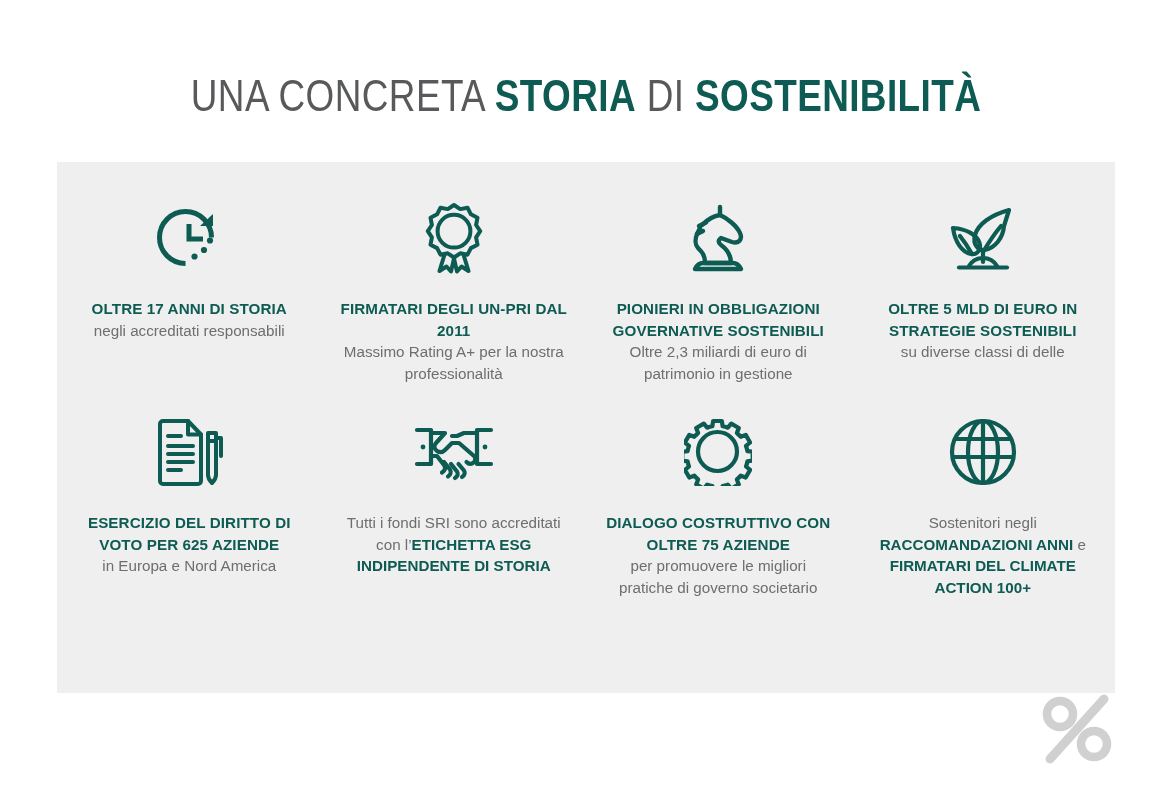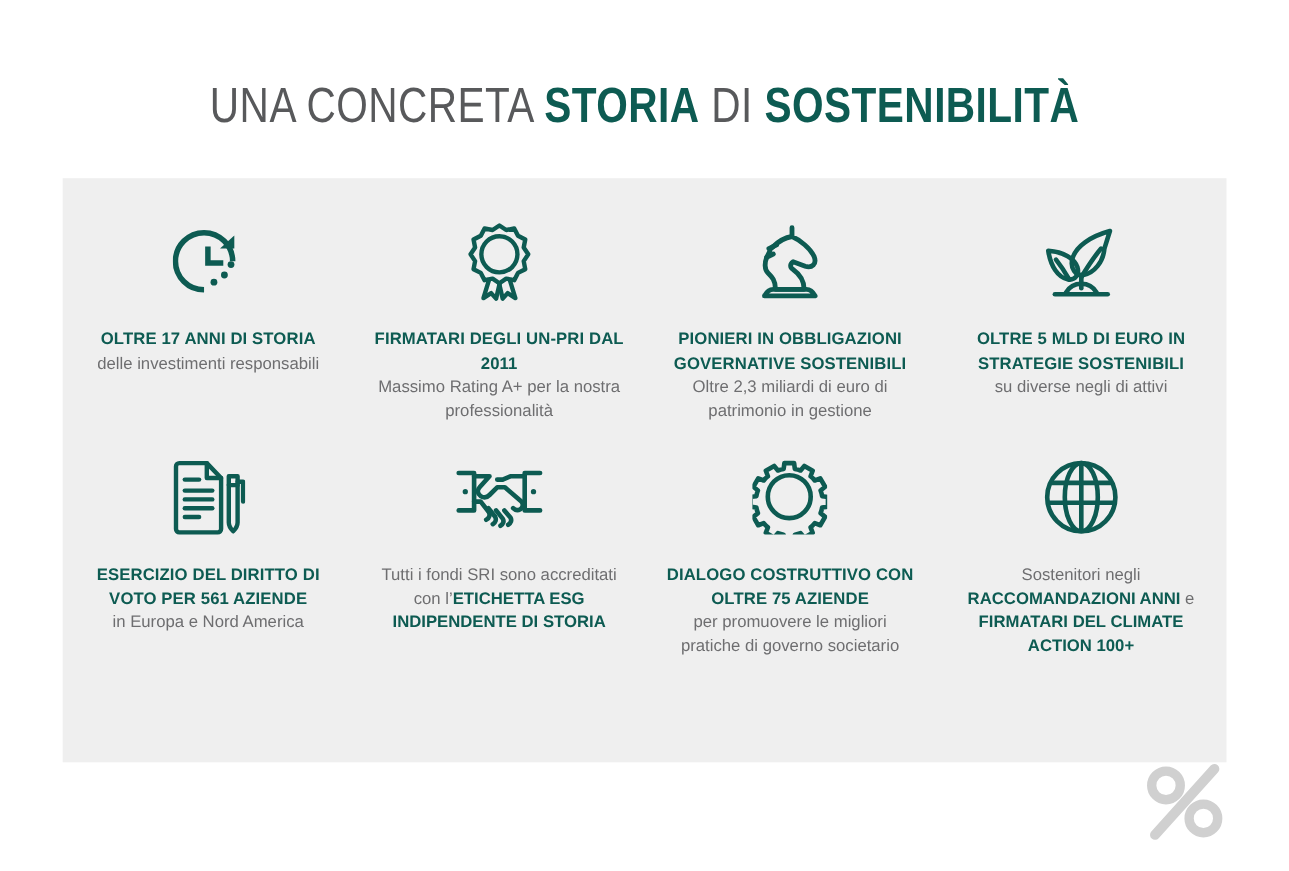--- a/index.html
+++ b/index.html
@@ -134,21 +134,21 @@
           <path d="M28.5 57.5 A26 26 0 1 1 54.5 31.5" stroke-linecap="butt"></path>
           <path d="M43 20 L56 20 L56 8 Z" fill="#0d5b52" stroke="none"></path>
           <path d="M32 18 V33 H46" stroke-linecap="butt" stroke-linejoin="miter"></path>
           <circle cx="37.5" cy="50.5" r="3.1" fill="#0d5b52" stroke="none"></circle>
           <circle cx="47" cy="44" r="3.1" fill="#0d5b52" stroke="none"></circle>
           <circle cx="53" cy="34.5" r="3.1" fill="#0d5b52" stroke="none"></circle>
         </svg>
       </div>
       <div class="card-text">
         <span class="headline">OLTRE 17 ANNI DI STORIA</span>
-        <span class="subline">delle investimenti responsabili</span>
+        <span class="subline">negli accreditati responsabili</span>
       </div>
     </div>
 
     <div class="card">
       <div class="icon-wrap">
         <svg width="62" height="72" viewBox="0 0 62 72" fill="none" stroke="#0d5b52" stroke-width="4" stroke-linejoin="round">
           <path d="M31 3 l6.2 4.1 7.3-1.4 3.4 6.6 6.6 3.4-1.4 7.3 4.1 6.2-4.1 6.2 1.4 7.3-6.6 3.4-3.4 6.6-7.3-1.4L31 55.5l-6.2-4.2-7.3 1.4-3.4-6.6-6.6-3.4 1.4-7.3L4.8 29.2l4.1-6.2-1.4-7.3 6.6-3.4 3.4-6.6 7.3 1.4z"></path>
           <circle cx="31" cy="29.2" r="16.4"></circle>
           <path d="M22 51 L16.5 69 L23.5 64.5 L28 69.5 L31.5 54.5"></path>
           <path d="M40 51 L45.5 69 L38.5 64.5 L34 69.5 L30.5 54.5"></path>
@@ -183,41 +183,41 @@
           <path d="M36 48 C42 38 48 29 54 22"></path>
           <path d="M6 24 C20 25 30 31 32.5 39 C34.5 46 30 51 24 50 C15 48.5 8 38 6 24 Z"></path>
           <path d="M25 50 C21 43 17 37 13 32"></path>
           <path d="M36 46 L36 58"></path>
           <path d="M22 62 C25 57 30 54 36 54 C42 54 47 57 50 62"></path>
           <path d="M12 63.5 L60 63.5"></path>
         </svg>
       </div>
       <div class="card-text">
         <span class="headline">OLTRE 5 MLD DI EURO IN STRATEGIE SOSTENIBILI</span>
-        <span class="subline">su diverse negli di attivi</span>
+        <span class="subline">su diverse classi di delle</span>
       </div>
     </div>
 
     <div class="card card-row2">
       <div class="icon-wrap">
         <svg width="68" height="70" viewBox="0 0 68 70" fill="none" stroke="#0d5b52" stroke-width="4" stroke-linejoin="round" stroke-linecap="round">
           <path d="M5 7 C5 5.3 6.3 4 8 4 L33 4 L46 17.5 L46 64 C46 65.7 44.7 67 43 67 L8 67 C6.3 67 5 65.7 5 64 Z"></path>
           <path d="M33 4 L33 17.5 L46 17.5"></path>
           <path d="M13 19 L26 19"></path>
           <path d="M13 29 L38 29"></path>
           <path d="M13 37 L38 37"></path>
           <path d="M13 45 L38 45"></path>
           <path d="M13 53 L26 53"></path>
           <path d="M53 16 L53 58 C53 61 55.5 64.5 57 66 C58.5 64.5 61 61 61 58 L61 16 Z"></path>
           <path d="M53 24 L61 24"></path>
           <path d="M61 21 L66 21 L66 39"></path>
         </svg>
       </div>
       <div class="card-text">
-        <span class="headline">ESERCIZIO DEL DIRITTO DI VOTO PER 561 AZIENDE</span>
+        <span class="headline">ESERCIZIO DEL DIRITTO DI VOTO PER 625 AZIENDE</span>
         <span class="subline">in Europa e Nord America</span>
       </div>
     </div>
 
     <div class="card card-row2">
       <div class="icon-wrap">
         <svg width="80" height="60" viewBox="0 0 80 60" fill="none" stroke="#0d5b52" stroke-width="4.2" stroke-linejoin="round" stroke-linecap="round">
           <path d="M3 8 L17 8 L17 42 L3 42"></path>
           <path d="M77 8 L63 8 L63 42 L77 42"></path>
           <circle cx="9" cy="25" r="2.4" fill="#0d5b52" stroke="none"></circle>

